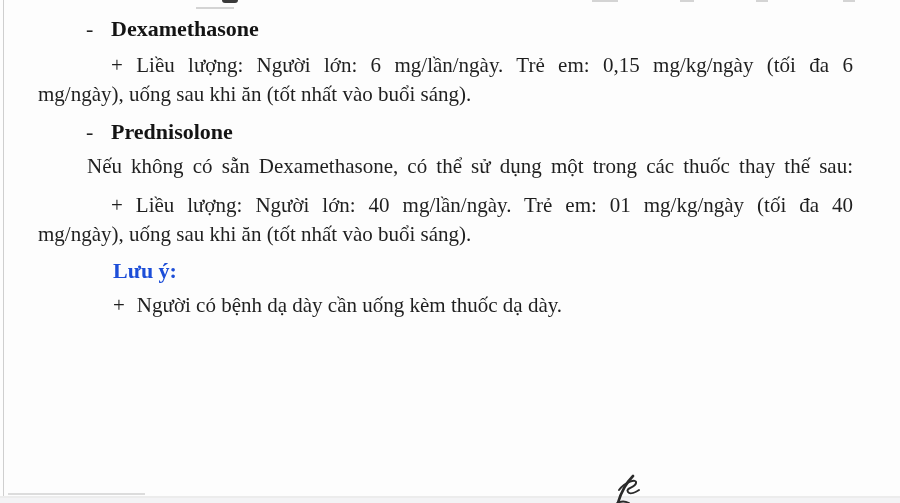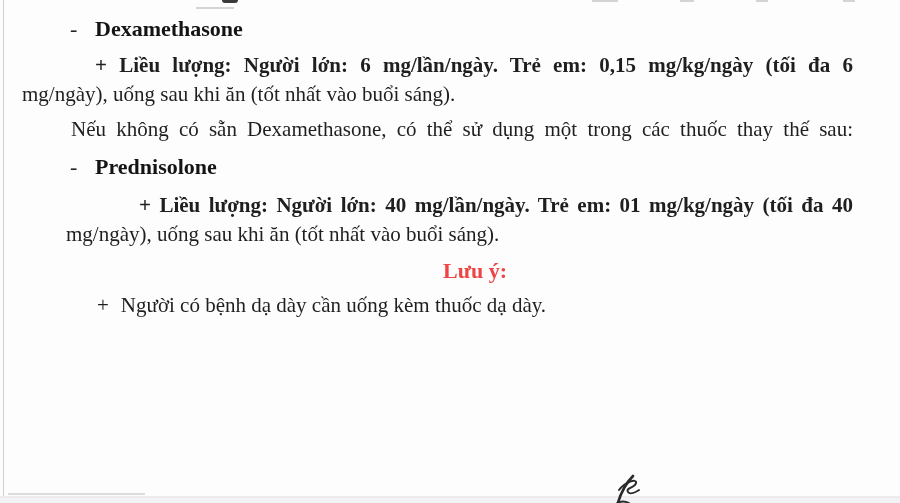--- a/index.html
+++ b/index.html
@@ -12,62 +12,61 @@
     overflow: hidden;
     position: relative;
     background: #fdfdfd;
     font-family: "Liberation Serif", "DejaVu Serif", serif;
     color: #1f1f1f;
   }
   #doc {
     position: absolute;
     left: 0; top: 0;
     width: 900px; height: 503px;
-    padding: 12px 47px 0 22px;
+    padding: 12px 47px 0 38px;
     box-sizing: border-box;
     font-size: 21px;
     line-height: 29px;
   }
   .line { min-height: 29px; }
   
   .jline {
     text-align: justify;
     text-align-last: justify;
   }
-  .indent-dose  { padding-left: 73px; font-weight: bold; }
+  .indent-dose  { padding-left: 73px; }
   .indent-para  { padding-left: 49px; }
   .indent-note  { padding-left: 75px; }
   .bullet-line {
     padding-left: 48px;
     font-weight: bold;
     font-size: 22px;
     color: #141414;
   }
   .bullet-line .dash {
     display: inline-block;
     width: 10px;
     margin-right: 15px;
     font-weight: normal;
     color: #222;
   }
   .note-heading {
     font-weight: bold;
     font-size: 22px;
-    color: #ef4444;
-    text-align: center;
+    color: #1d4ed8;
   }
   .plus-marker {
     display: inline-block;
     margin-right: 12px;
   }
   .mt2  { margin-top: 2px; }
   .mt6  { margin-top: 6px; }
   .mt7  { margin-top: 7px; }
   .mt8  { margin-top: 8px; }
-  .mt10 { margin-top: 10px; margin-left: 44px; }
+  .mt10 { margin-top: 10px; }
 
   
   .scan-left-line {
     position: absolute;
     left: 3px; top: 0;
     width: 1px; height: 503px;
     background: #cfcfcf;
   }
   .scan-frag {
     position: absolute;
@@ -106,25 +105,25 @@
 
   <div class="line bullet-line mt2">
     <span class="dash">-</span><span>Dexamethasone</span>
   </div>
 
   <div class="mt8">
     <div class="line jline indent-dose">+ Liều lượng: Người lớn: 6 mg/lần/ngày. Trẻ em: 0,15 mg/kg/ngày (tối đa 6</div>
     <div class="line">mg/ngày), uống sau khi ăn (tốt nhất vào buổi sáng).</div>
   </div>
 
-  <div class="line jline indent-para mt6">Nếu không có sẵn Dexamethasone, có thể sử dụng một trong các thuốc thay thế sau:</div>
-
   <div class="line bullet-line mt8">
     <span class="dash">-</span><span>Prednisolone</span>
   </div>
+
+  <div class="line jline indent-para mt6">Nếu không có sẵn Dexamethasone, có thể sử dụng một trong các thuốc thay thế sau:</div>
 
   <div class="mt10">
     <div class="line jline indent-dose">+ Liều lượng: Người lớn: 40 mg/lần/ngày. Trẻ em: 01 mg/kg/ngày (tối đa 40</div>
     <div class="line">mg/ngày), uống sau khi ăn (tốt nhất vào buổi sáng).</div>
   </div>
 
 
 
   <div class="line indent-note note-heading mt7">Lưu ý:</div>
 

